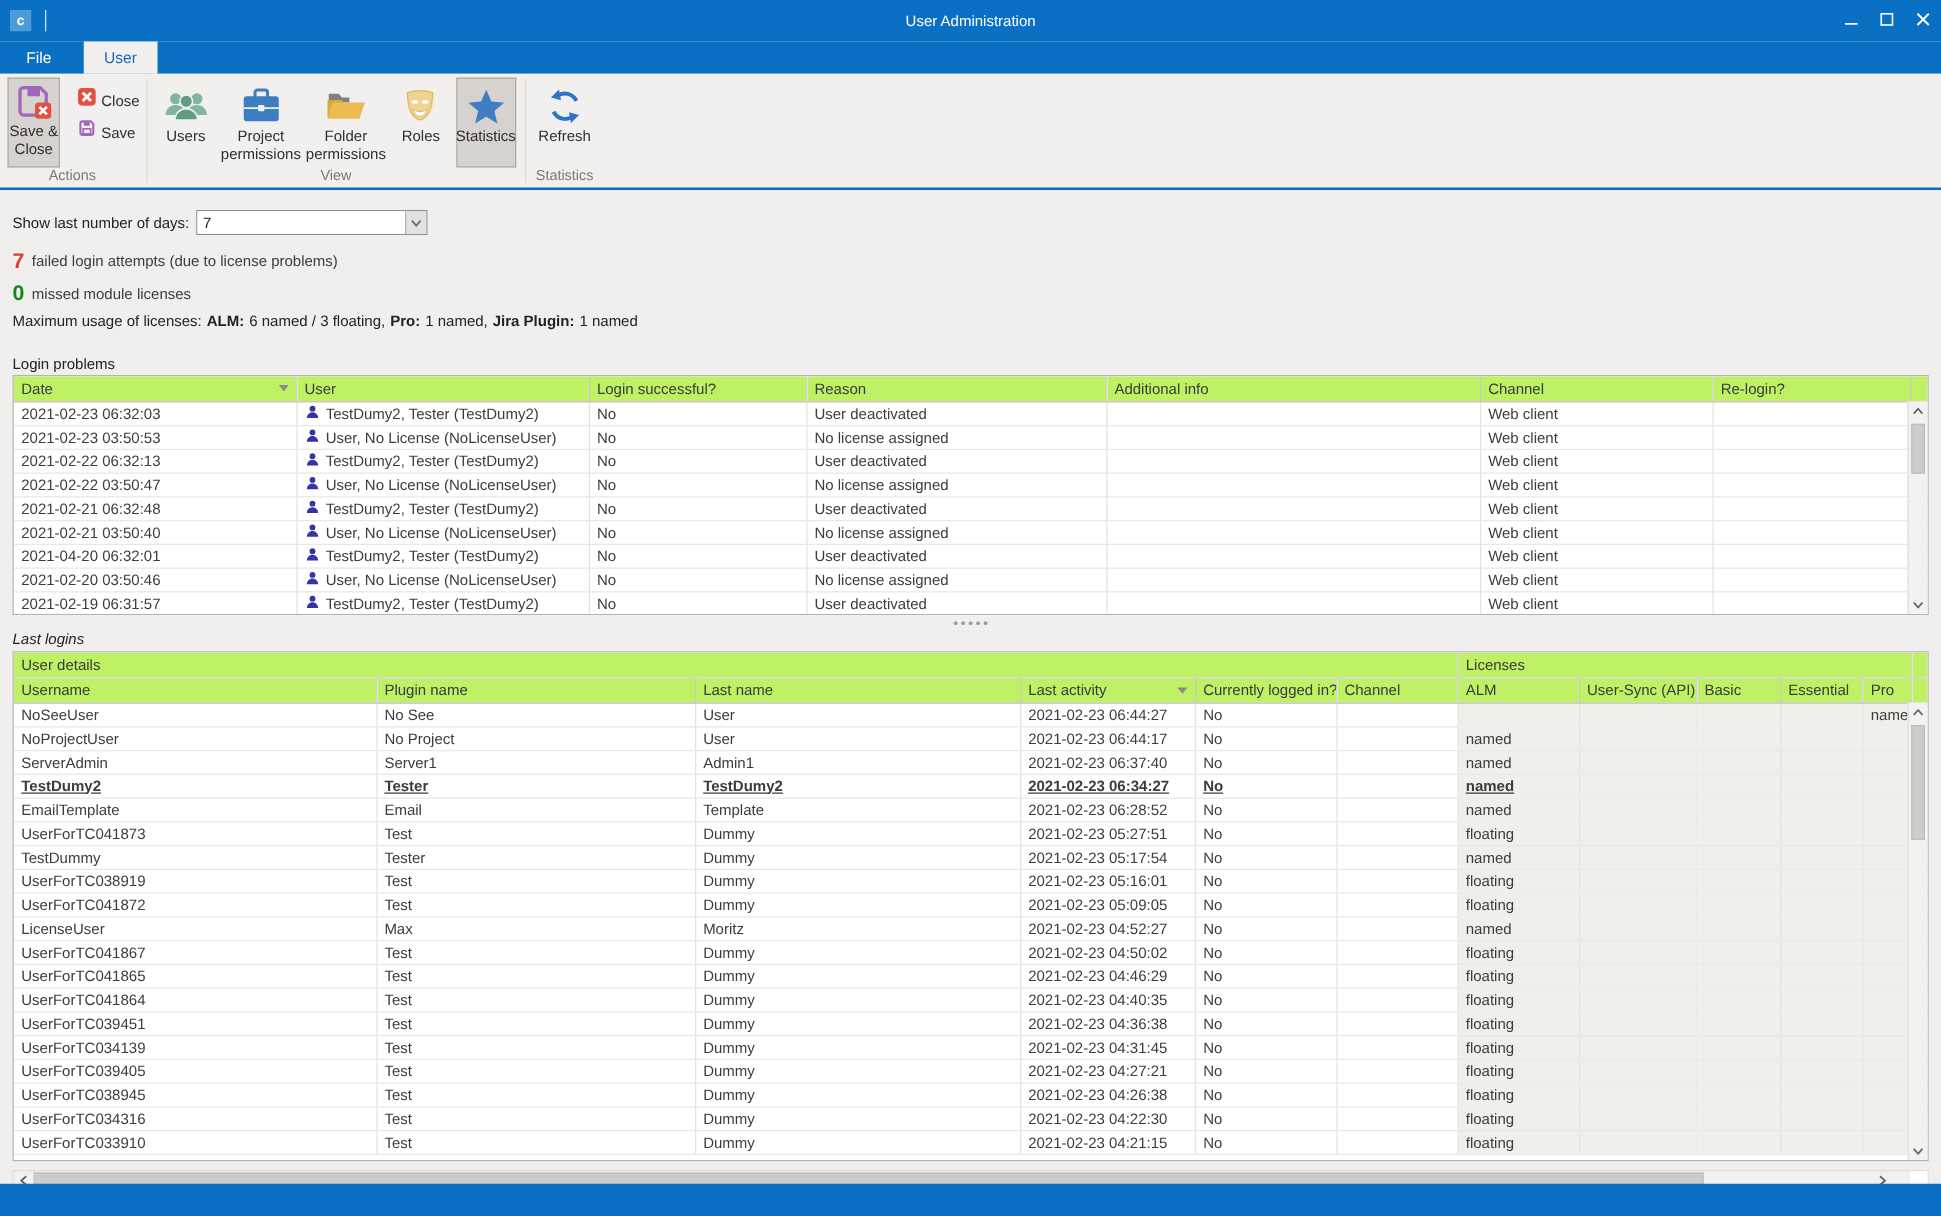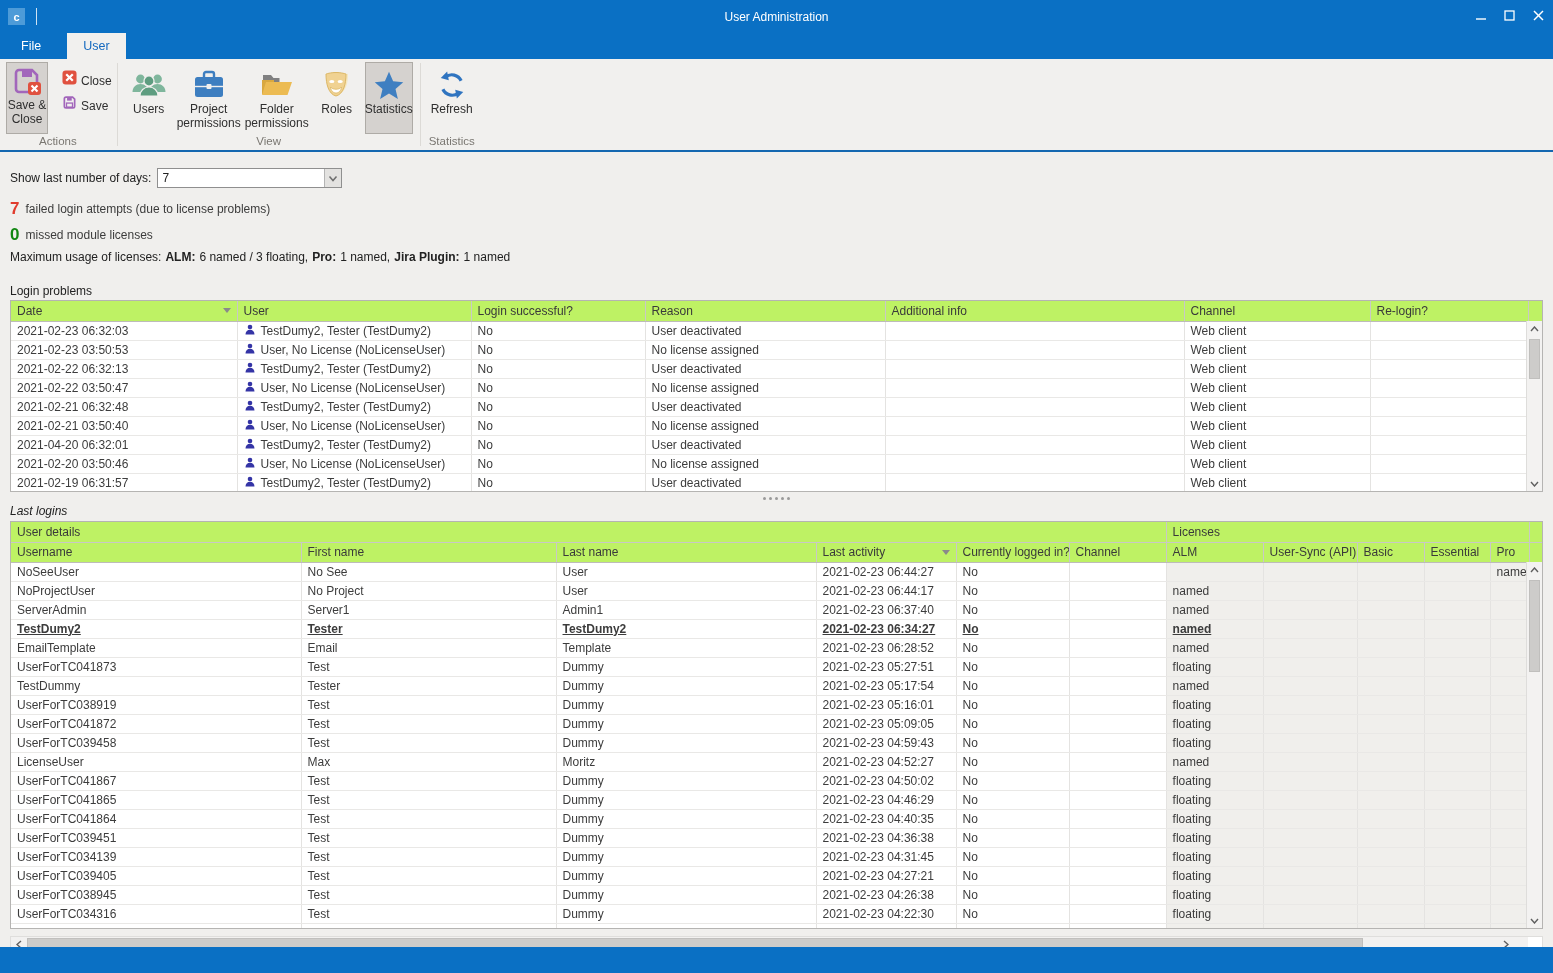--- a/index.html
+++ b/index.html
@@ -504,21 +504,21 @@
           <col style="width:13px">
       </colgroup>
       <thead>
         <tr>
           <th class="group" colspan="6">User details</th>
           <th class="group" colspan="5">Licenses</th>
           <th class="group filler"></th>
         </tr>
         <tr>
           <th>Username</th>
-          <th>First name</th>
+          <th>Plugin name</th>
           <th>Last name</th>
           <th>
               <span class="th-flex">
                 <span>Last activity</span>
                 <span class="sort-arrow"></span>
               </span>
             </th>
           <th>Currently logged in?</th>
           <th>Channel</th>
           <th>ALM</th>
@@ -650,34 +650,20 @@
             <td>No</td>
             <td></td>
             <td class="lic">floating</td>
             <td class="lic"></td>
             <td class="lic"></td>
             <td class="lic"></td>
             <td class="lic"></td>
             <td class="filler"></td>
           </tr>
           <tr>
-            <td>UserForTC039458</td>
-            <td>Test</td>
-            <td>Dummy</td>
-            <td>2021-02-23 04:59:43</td>
-            <td>No</td>
-            <td></td>
-            <td class="lic">floating</td>
-            <td class="lic"></td>
-            <td class="lic"></td>
-            <td class="lic"></td>
-            <td class="lic"></td>
-            <td class="filler"></td>
-          </tr>
-          <tr>
             <td>LicenseUser</td>
             <td>Max</td>
             <td>Moritz</td>
             <td>2021-02-23 04:52:27</td>
             <td>No</td>
             <td></td>
             <td class="lic">named</td>
             <td class="lic"></td>
             <td class="lic"></td>
             <td class="lic"></td>

